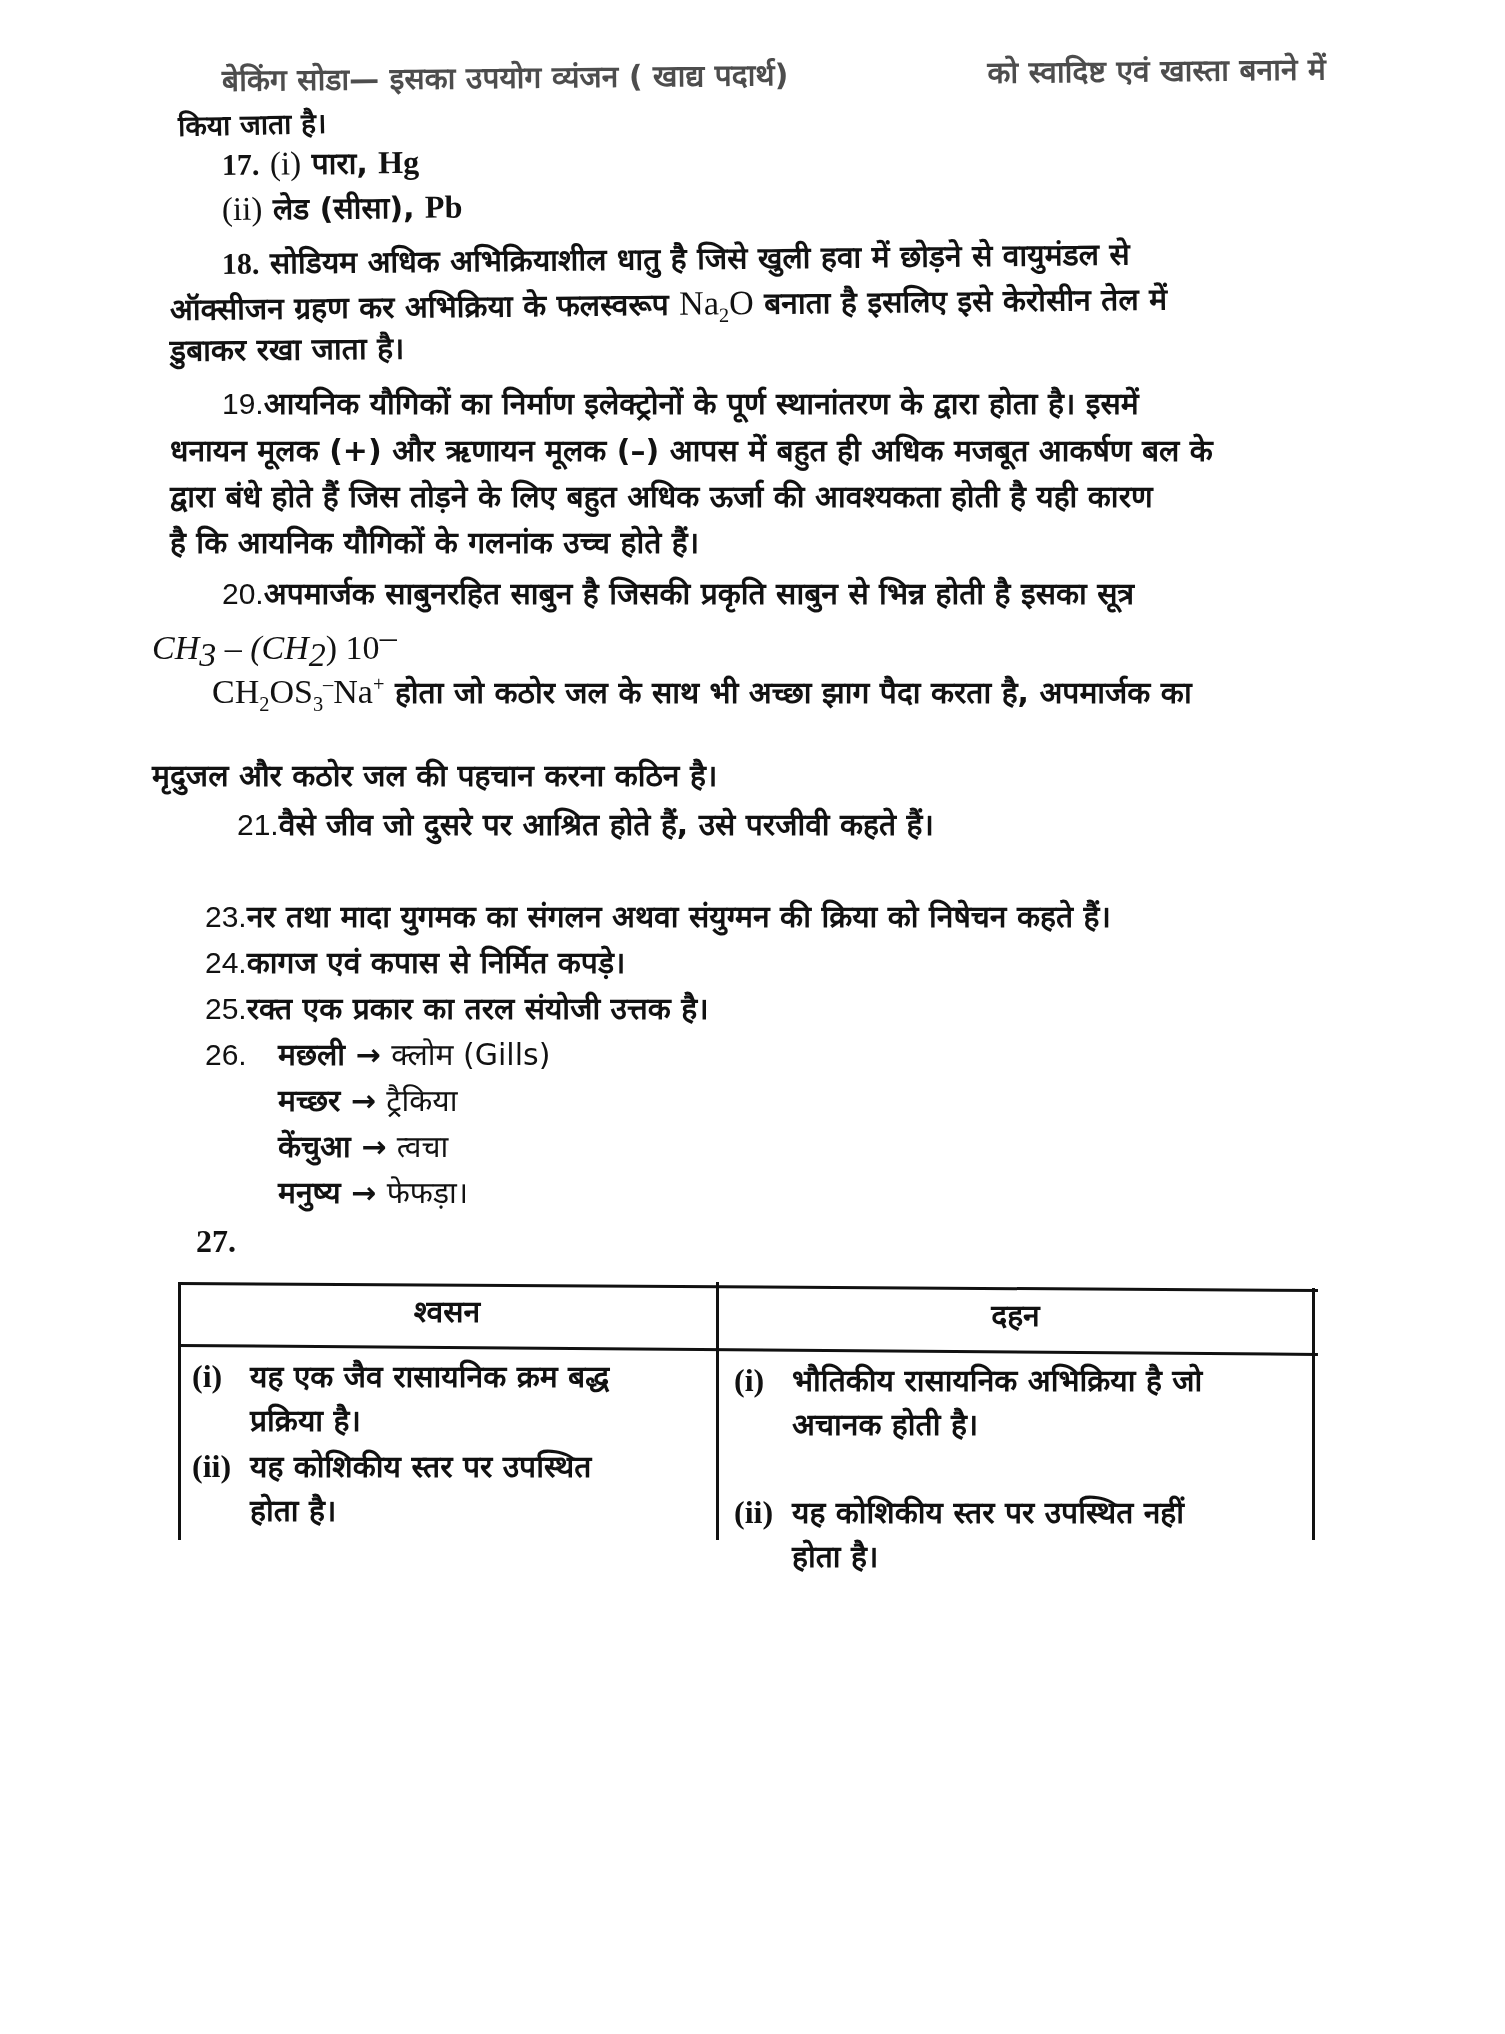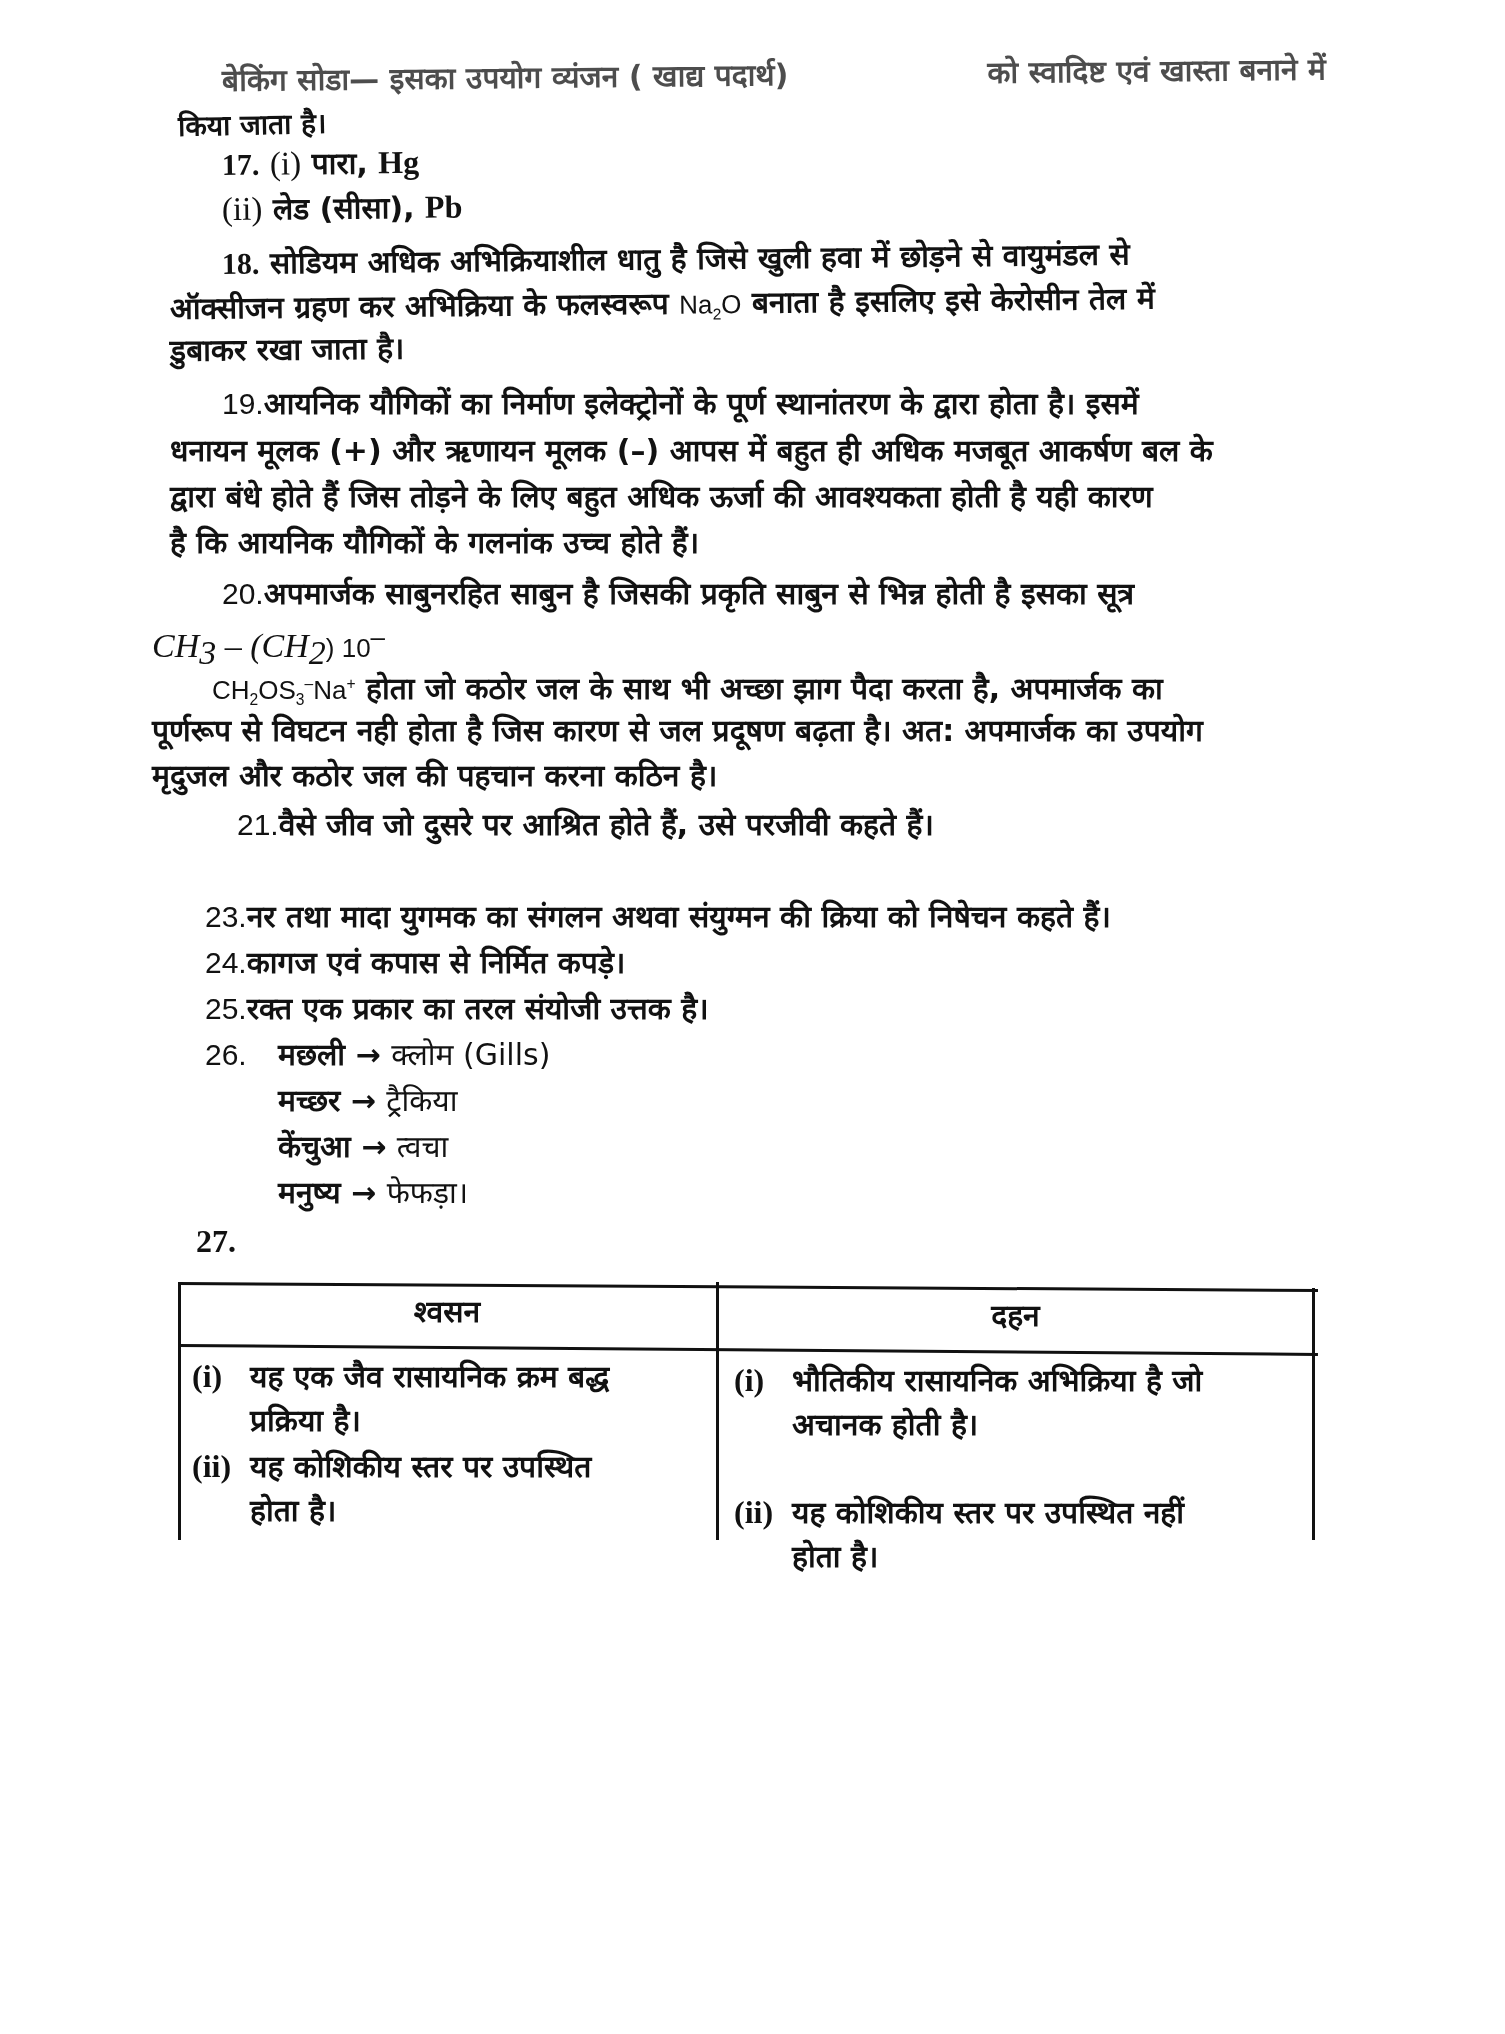--- a/index.html
+++ b/index.html
@@ -5,21 +5,21 @@
   html, body { margin:0; padding:0; background:#ffffff; }
   body { width:1505px; height:2034px; position:relative; overflow:hidden;
          font-family:"DejaVu Sans", "Liberation Sans", sans-serif; color:#111; }
   .page { position:absolute; left:0; top:0; width:1505px; height:2034px; }
   .line { position:absolute; white-space:nowrap; font-size:30px; line-height:38px; font-weight:bold; color:#121212; }
   .num { font-family:"Liberation Sans", sans-serif; font-weight:normal; }
   .bnum { font-family:"Liberation Serif", serif; font-weight:bold; }
   .lat { font-family:"Liberation Serif", serif; font-weight:normal; font-size:33px; }
   .latb { font-family:"Liberation Serif", serif; font-weight:bold; font-size:32px; }
   .chem { font-family:"Liberation Serif", serif; font-style:italic; font-size:34px; font-weight:normal; }
-  .chem2 { font-family:Liberation Sans, sans-serif; font-size:26px; font-weight:normal; }
+  .chem2 { font-family:Liberation Serif, serif; font-size:34px; font-weight:normal; }
   sub, sup { font-size:60%; }
   .justify { display:flex; justify-content:space-between; }
   .tilt1 { transform:rotate(-1.2deg); transform-origin:left center; }
   .tilt2 { transform:rotate(-0.6deg); transform-origin:left center; }
   .faded { opacity:0.75; }
 
   .tbl { position:absolute; left:178px; top:1282px; width:1140px; height:260px; }
   .tbl .border-top { position:absolute; left:0; top:0; width:1140px; height:3px; background:#111; transform:rotate(0.35deg); transform-origin:left; }
   .tbl .hdr-sep { position:absolute; left:0; top:62px; width:1140px; height:3px; background:#111; transform:rotate(0.45deg); transform-origin:left; }
   .tbl .vl { position:absolute; top:0; width:3px; background:#111; }
@@ -71,21 +71,20 @@
   <div class="line" style="left:222px; top:575px;">
     <span class="num">20.</span><span>अपमार्जक साबुनरहित साबुन है जिसकी प्रकृति साबुन से भिन्न होती है इसका सूत्र</span>
   </div>
   <div class="line" style="left:152px; top:618px;">
     <span class="chem">CH</span><sub class="chem">3</sub><span class="chem"> – (CH</span><sub class="chem">2</sub><span class="chem2">) 10</span><sup class="chem2">–</sup>
   </div>
   <div class="line" style="left:212px; top:665px;">
     <span class="chem2"><span>CH</span><sub>2</sub><span>OS</span><sub>3</sub><sup>–</sup><span>Na</span><sup>+</sup></span>
     <span>होता जो कठोर जल के साथ भी अच्छा झाग पैदा करता है, अपमार्जक का</span>
   </div>
-  <div class="line" style="left:152px; top:712px;">पूर्णरूप से विघटन नही होता है जिस कारण से जल प्रदूषण बढ़ता है। अत: अपमार्जक का उपयोग</div>
   <div class="line" style="left:152px; top:757px;">मृदुजल और कठोर जल की पहचान करना कठिन है।</div>
 
   <div class="line" style="left:205px; top:806px;margin-left:32px;">
     <span class="num">21.</span><span>वैसे जीव जो दुसरे पर आश्रित होते हैं, उसे परजीवी कहते हैं।</span>
   </div>
   <div class="line" style="left:205px; top:898px;">
     <span class="num">23.</span><span>नर तथा मादा युगमक का संगलन अथवा संयुग्मन की क्रिया को निषेचन कहते हैं।</span>
   </div>
   <div class="line" style="left:205px; top:944px;">
     <span class="num">24.</span><span>कागज एवं कपास से निर्मित कपड़े।</span>

